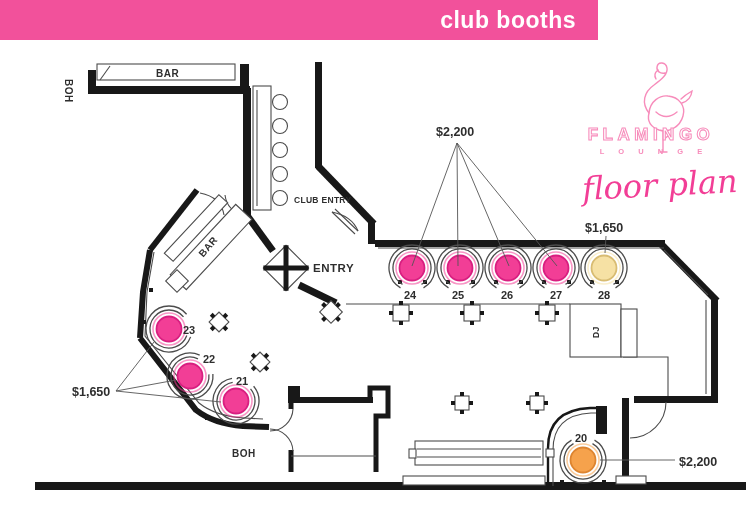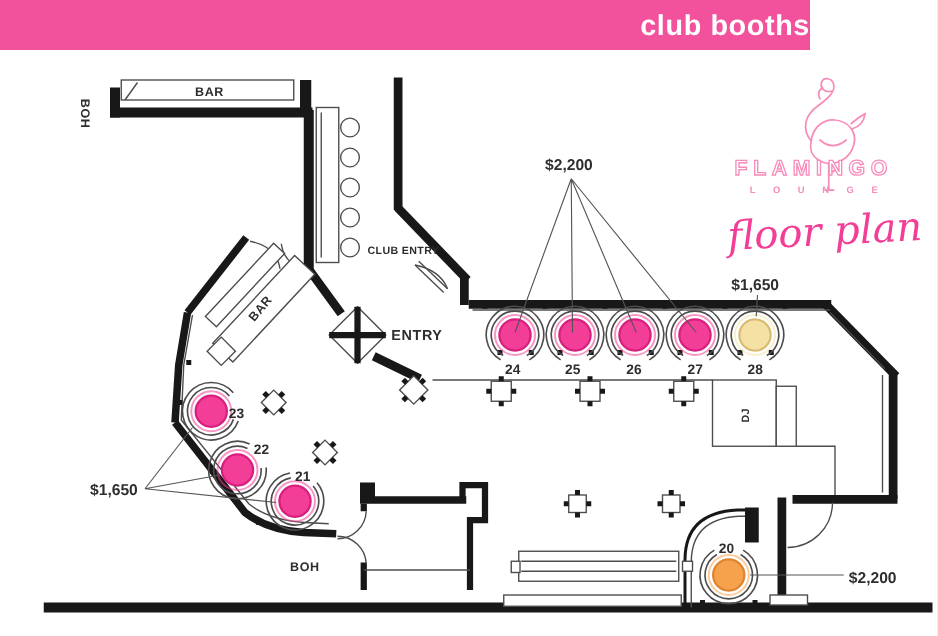--- a/index.html
+++ b/index.html
@@ -1,19 +1,19 @@
 <!DOCTYPE html>
 <html style="--header-bg: #F2519B; --wall: #181818; --line: #4c4c4c; --text: #2e2e2e; --logo-pink: #F78CBB; --script-pink: #F23E96;"><head>
 <meta charset="utf-8">
 <style>
   html,body{margin:0;padding:0;background:#e8e8e8;}
   .stage{position:relative;width:750px;height:509px;background:#fff;overflow:hidden;
          font-family:"Liberation Sans",sans-serif;}
-  .header{position:absolute;top:0;left:0;width:648px;height:40px;background:var(--header-bg,#F2519B);
-          display:flex;align-items:center;justify-content:flex-end;box-sizing:border-box;}
+  .header{position:absolute;top:0;left:0;width:598px;height:40px;background:var(--header-bg,#F2519B);
+          display:flex;align-items:center;justify-content:flex-end;box-sizing:border-box;padding-right:22px;}
   .header .title{color:#fff;font-size:23px;font-weight:bold;letter-spacing:.5px;}
   svg.plan{position:absolute;top:0;left:0;}
   .wallstroke{stroke:var(--wall,#181818);fill:none;}
   .w7{stroke-width:7;} .w6{stroke-width:6;} .w5{stroke-width:5;}
   .wfill{fill:var(--wall,#181818);stroke:none;}
   .thin{stroke:var(--line,#4c4c4c);stroke-width:1.1;fill:none;}
   .thinf{stroke:var(--line,#4c4c4c);stroke-width:1.1;fill:#fff;}
   .seat path{stroke:#4c4c4c;stroke-width:1.3;fill:none;}
   .ring{fill:none;stroke-width:1.6;opacity:.55;}
   .core{stroke-width:1.8;}

